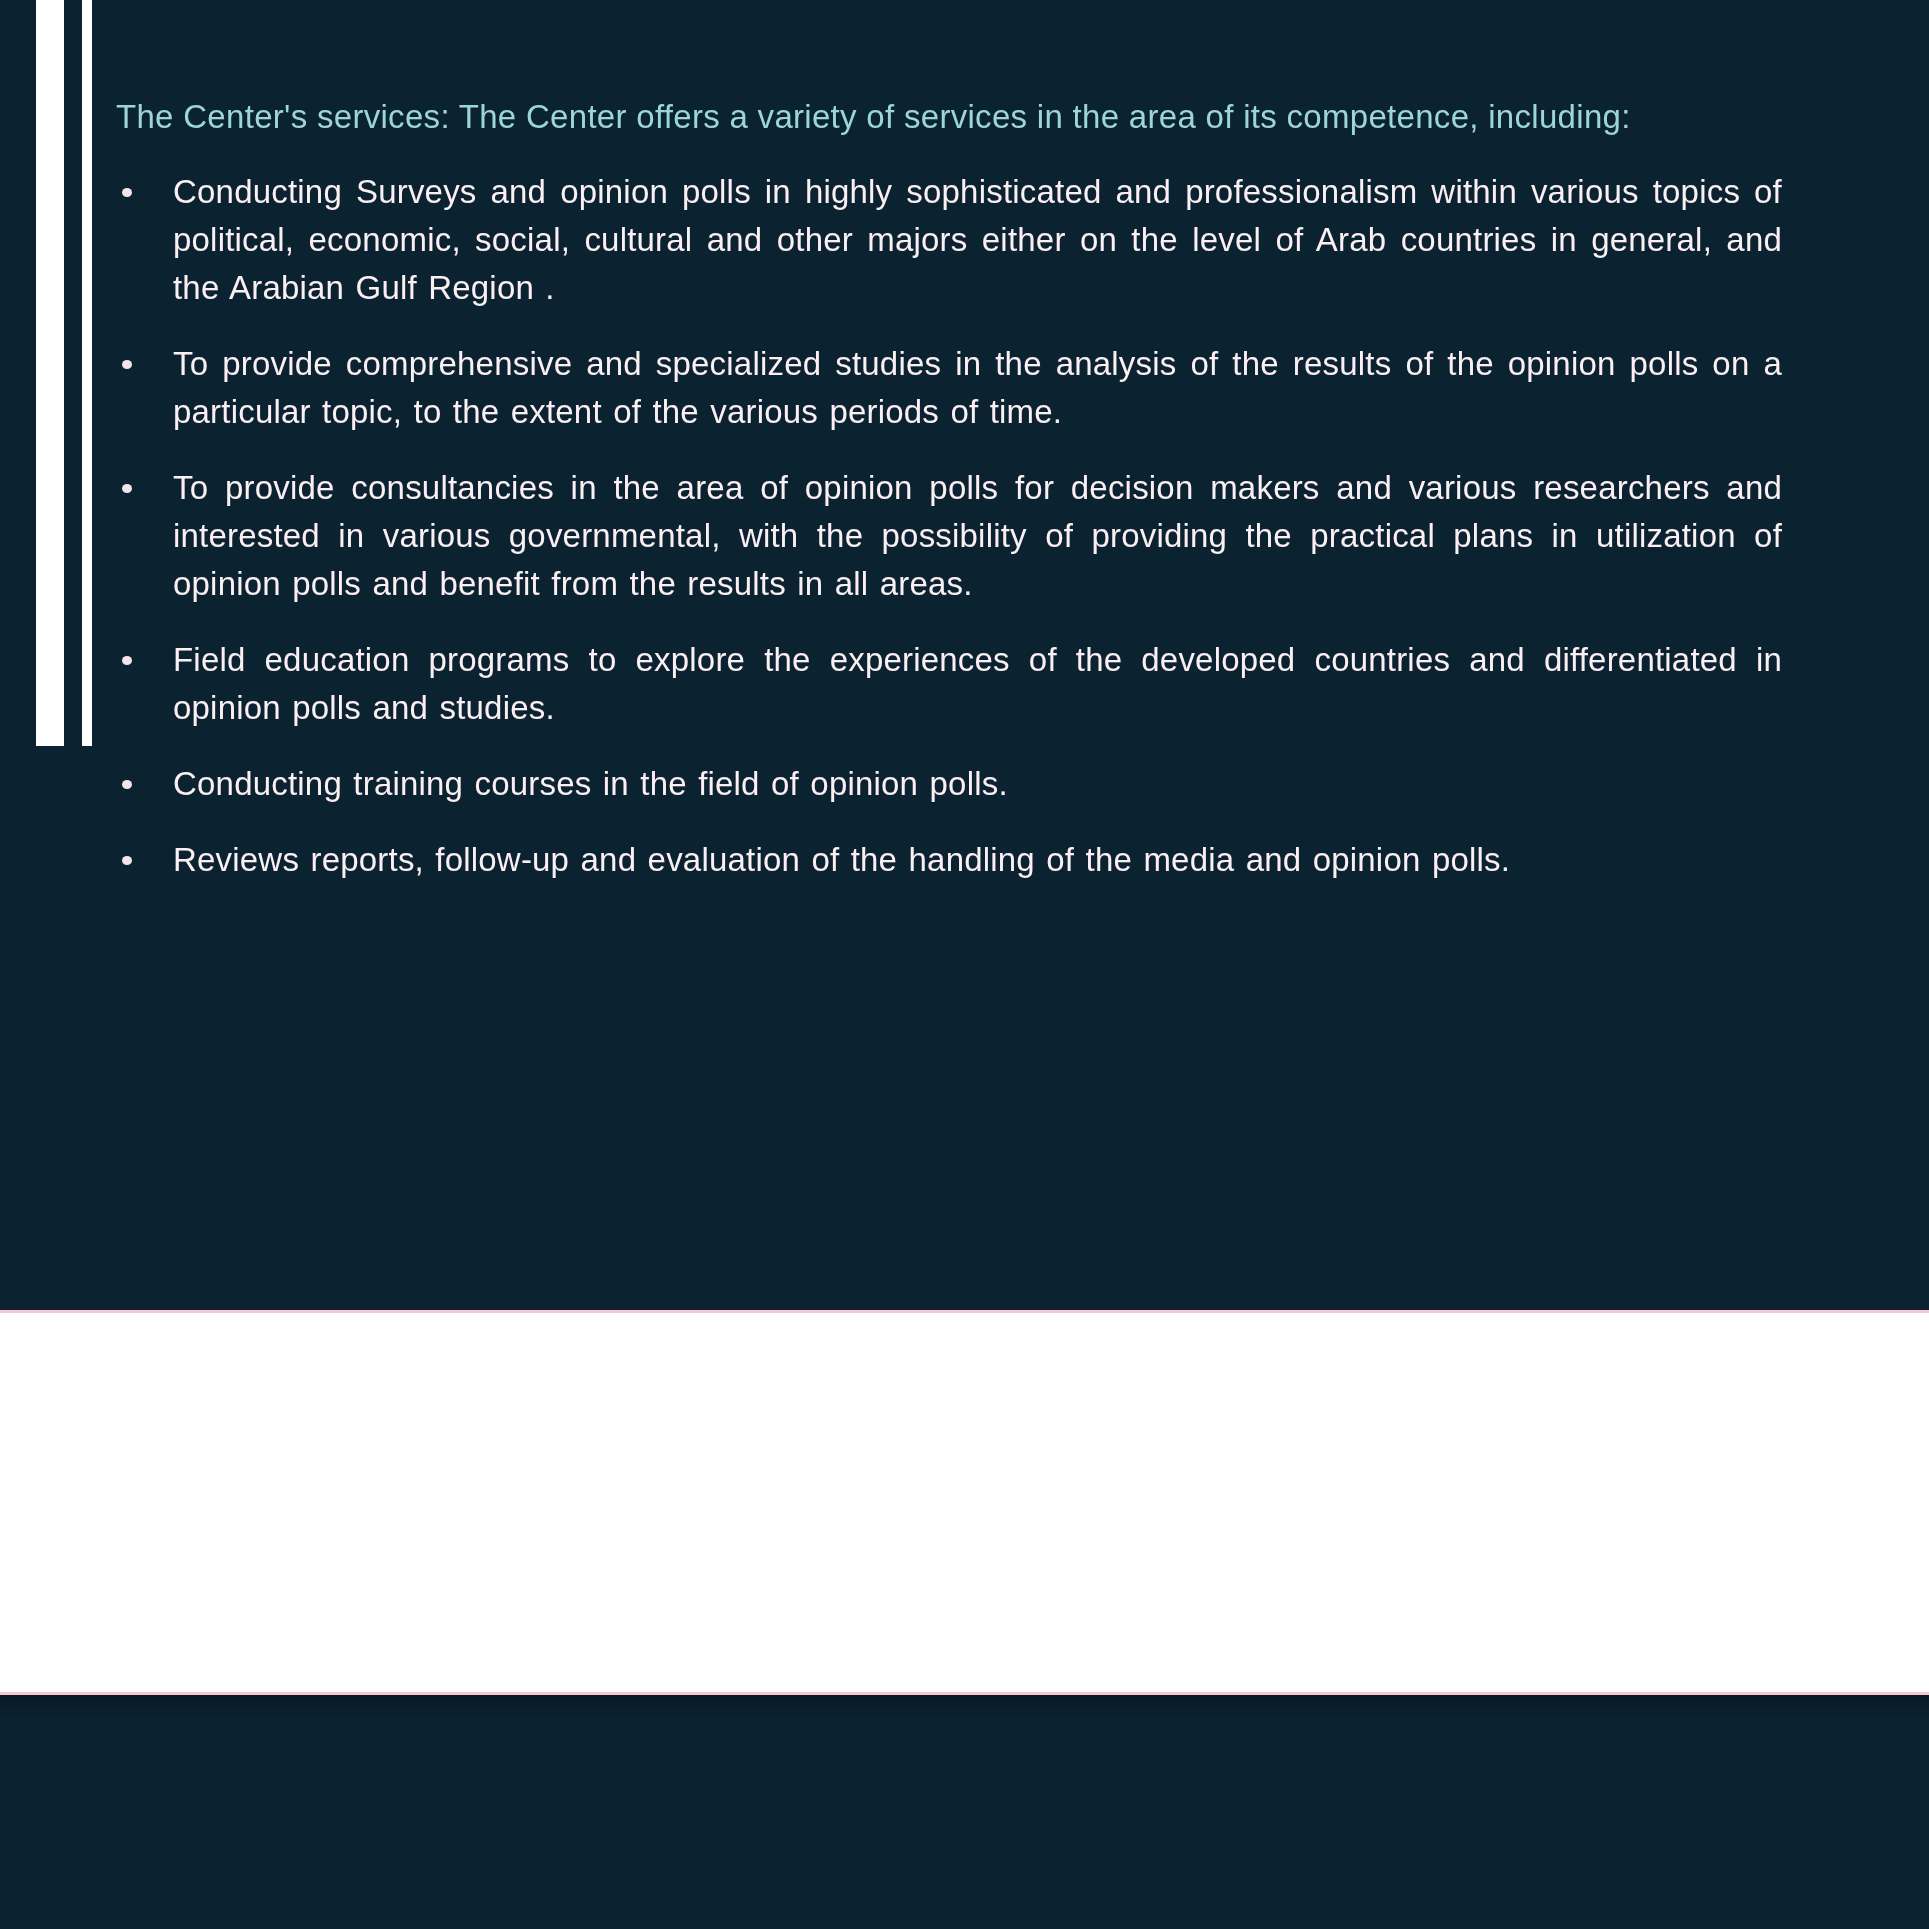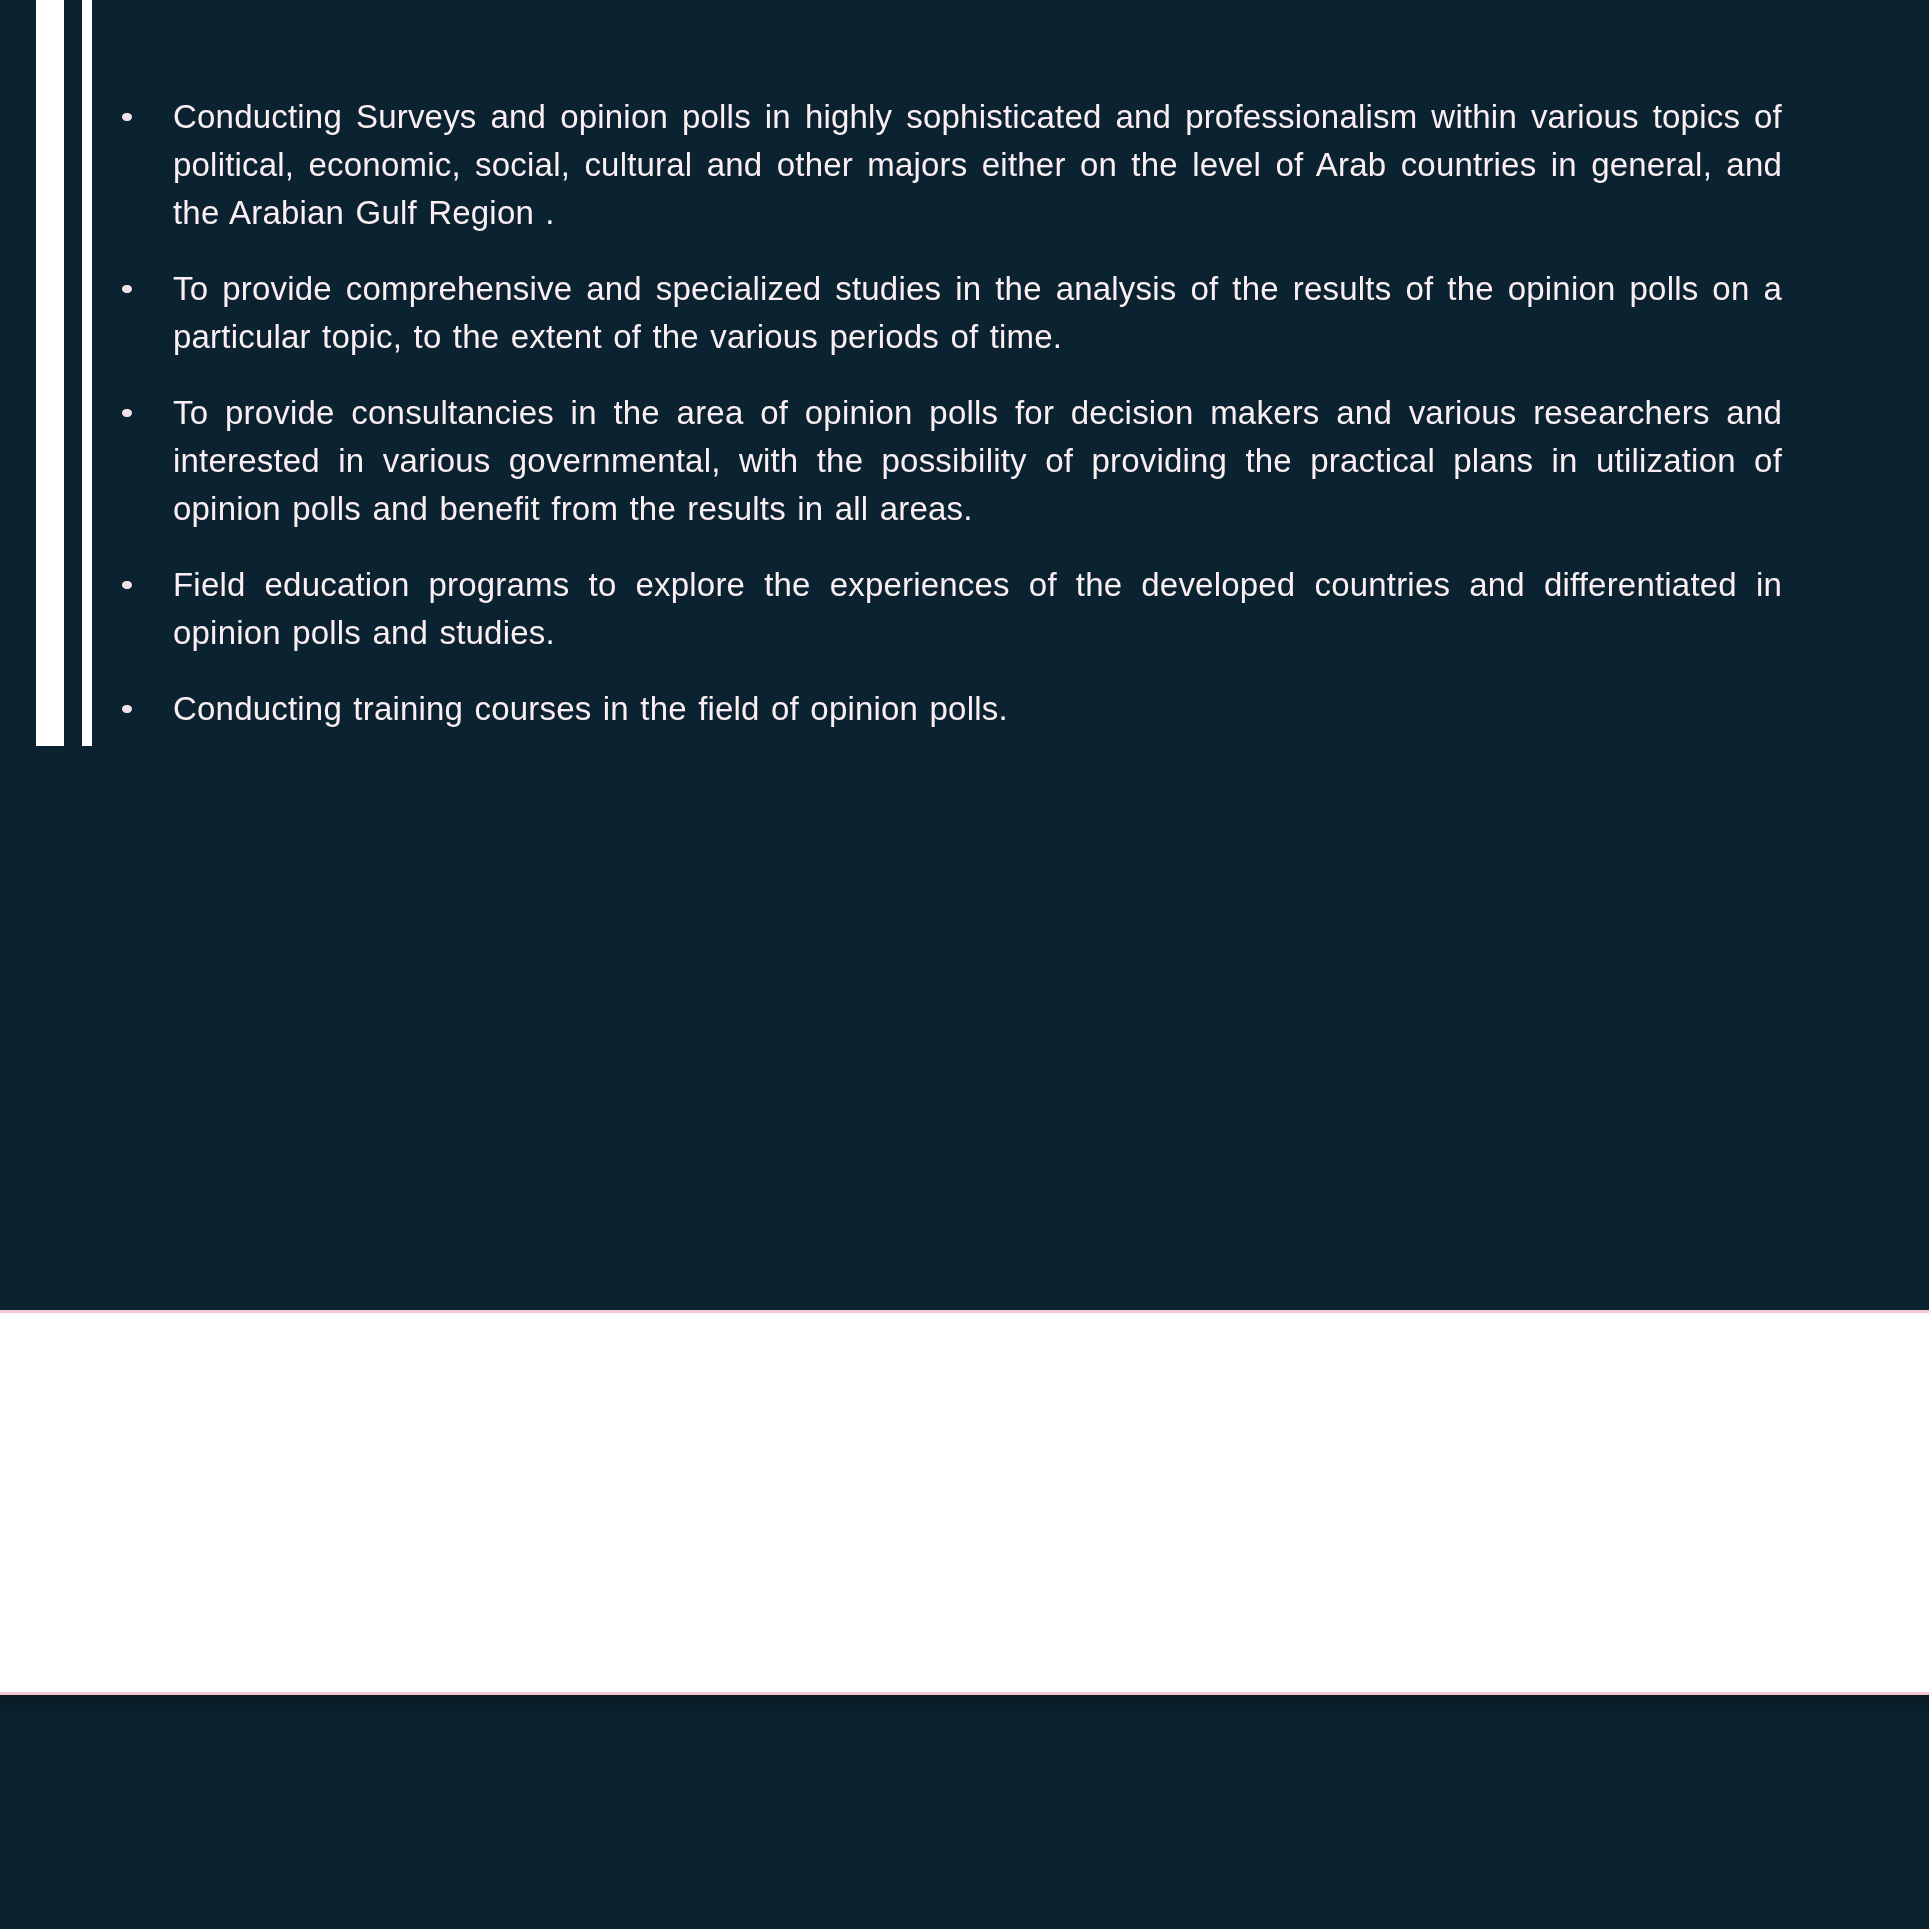--- a/index.html
+++ b/index.html
@@ -95,20 +95,21 @@
 </head>
 <body>
 
 <div class="page">
 
   <div class="slide-main">
     <div class="accent-bar-wide"></div>
     <div class="accent-bar-thin"></div>
 
     <div class="content">
+      <h1 class="heading">The Center's services: The Center offers a variety of services in the area of its competence, including:</h1>
 
       <div class="bullet">
         <div class="dot-col">
             <div class="dot"></div>
           </div>
         <div class="bullet-text">Conducting Surveys and opinion polls in highly sophisticated and professionalism within various topics of political, economic, social, cultural and other majors either on the level of Arab countries in general, and the Arabian Gulf Region .</div>
       </div>
       <div class="bullet">
         <div class="dot-col">
             <div class="dot"></div>
@@ -126,20 +127,26 @@
             <div class="dot"></div>
           </div>
         <div class="bullet-text">Field education programs to explore the experiences of the developed countries and differentiated in opinion polls and studies.</div>
       </div>
       <div class="bullet">
         <div class="dot-col">
             <div class="dot"></div>
           </div>
         <div class="bullet-text">Conducting training courses in the field of opinion polls.</div>
       </div>
+      <div class="bullet">
+        <div class="dot-col">
+            <div class="dot"></div>
+          </div>
+        <div class="bullet-text">Reviews reports, follow-up and evaluation of the handling of the media and opinion polls.</div>
+      </div>
     </div>
   </div>
 
   <div class="hairline-top"></div>
   <div class="page-gap"></div>
   <div class="hairline-bottom"></div>
   <div class="slide-next"></div>
 
 </div>
 

